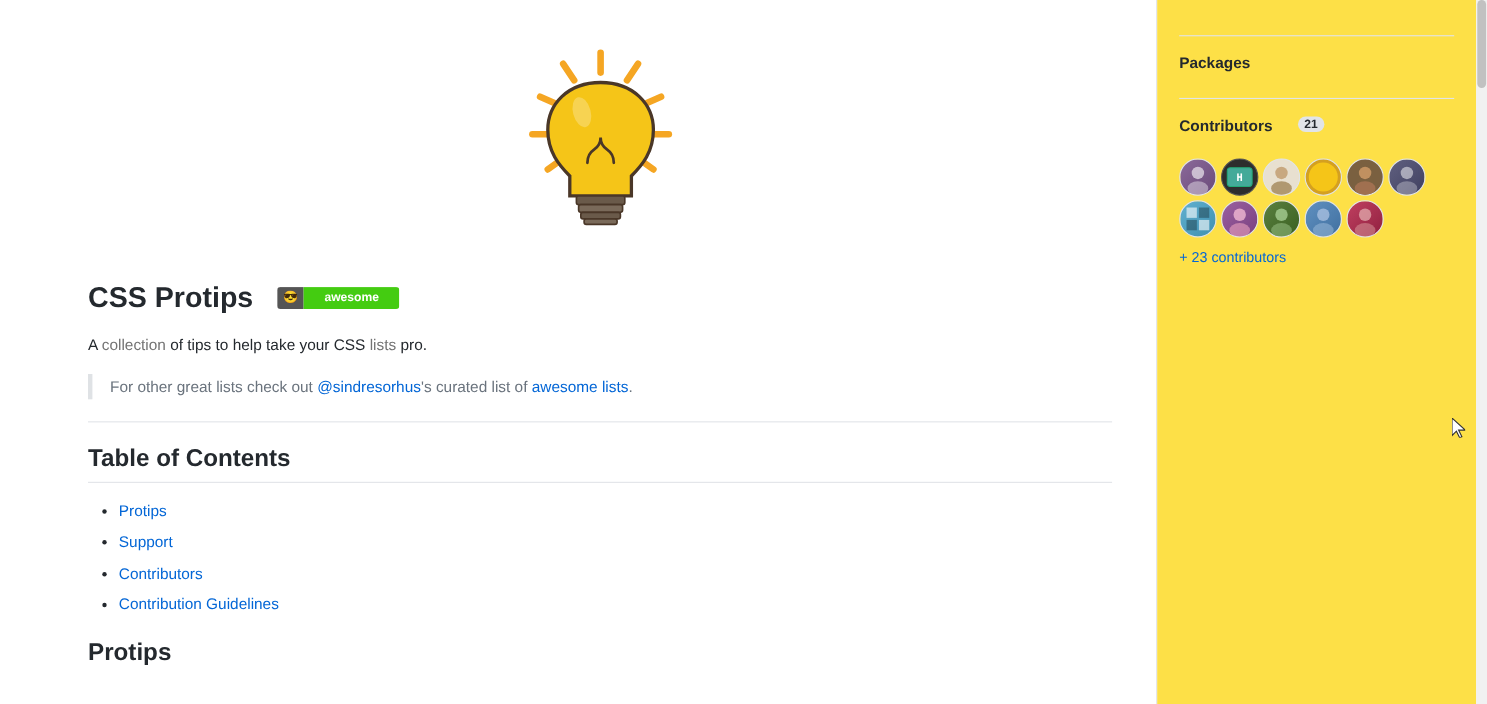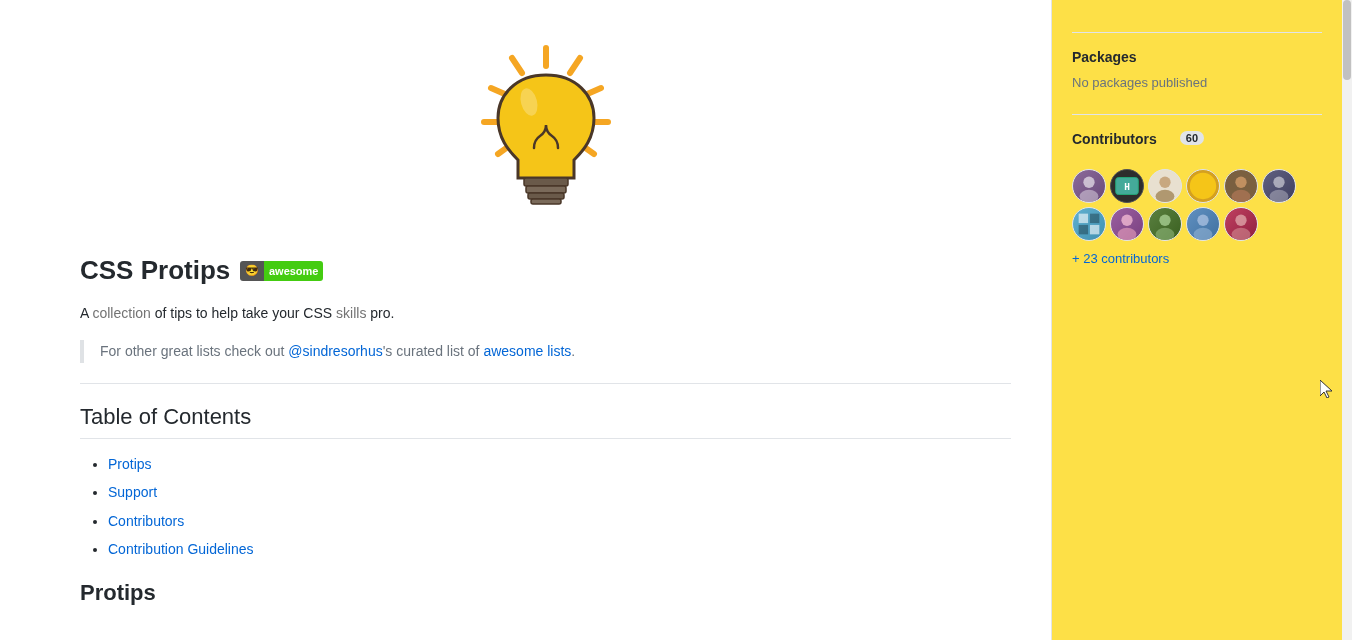--- a/index.html
+++ b/index.html
@@ -30,21 +30,21 @@
 
     
     .lightbulb-container {
       width: 200px;
       height: 200px;
     }
 
     .title-row {
       display: flex;
       align-items: center;
-      gap: 10px;
+      gap: 22px;
       margin-bottom: 16px;
       margin-top: 25px;
     }
 
     .page-title {
       font-size: 26px;
       font-weight: 600;
       color: #24292e;
     }
 
@@ -81,21 +81,21 @@
     }
 
     .section-divider {
       border: none;
       border-top: 1px solid #e1e4e8;
       margin: 20px 0;
     }
 
     .toc-heading {
       font-size: 22px;
-      font-weight: 400;
+      font-weight: 700;
       color: #24292e;
       margin-bottom: 14px;
       padding-bottom: 8px;
       border-bottom: 1px solid #e1e4e8;
     }
 
     .toc-list {
       list-style: disc;
       padding-left: 28px;
       margin-bottom: 20px;
@@ -267,27 +267,27 @@
       </svg>
     </div>
   </div>
 
   <div class="title-row">
     <h1 class="page-title">CSS Protips</h1>
     <div class="badge-container">
 
       <span style="display:inline-flex;align-items:center;height:20px;border-radius:3px;overflow:hidden;font-size:11px;font-weight:700;">
         <span style="background:#555;color:#fff;padding:0 5px;height:100%;display:flex;align-items:center;">😎</span>
-        <span style="background:#4c1;color:#fff;padding:0 5px;height:100%;display:flex;align-items:center;">awesome</span>
+        <span style="background:#4c1;color:#fff;padding:0 19px;height:100%;display:flex;align-items:center;">awesome</span>
       </span>
     </div>
   </div>
 
   <p class="description">
-    A <a href="#">collection</a> of tips to help take your CSS <a href="#">skills</a> pro.
+    A <a href="#">collection</a> of tips to help take your CSS <a href="#">lists</a> pro.
   </p>
 
   <blockquote class="blockquote-section">
     For other great lists check out <a href="#">@sindresorhus</a>'s curated list of <a href="#">awesome lists</a>.
   </blockquote>
 
   <hr class="section-divider">
 
   <h2 class="toc-heading">Table of Contents</h2>
   <ul class="toc-list">
@@ -308,29 +308,28 @@
   <h2 class="section-heading">Protips</h2>
 
 </div>
 
 <div class="sidebar">
 
   <hr class="sidebar-divider">
 
   <div class="sidebar-section">
     <div class="sidebar-title">Packages</div>
-    <div class="sidebar-empty">No packages published</div>
   </div>
 
   <hr class="sidebar-divider">
 
   <div class="sidebar-section">
     <div class="contributors-header">
       <span class="sidebar-title">Contributors</span>
-      <span class="contributors-badge">60</span>
+      <span class="contributors-badge">21</span>
     </div>
 
     <div class="avatars-grid">
 
       <div class="avatar" style="background: linear-gradient(135deg, #8b6a9a, #6a4a7a);">
         <svg width="34" height="34" viewBox="0 0 34 34">
             <circle cx="17" cy="13" r="6" fill="rgba(255,255,255,0.6)"></circle>
             <ellipse cx="17" cy="28" rx="10" ry="7" fill="rgba(255,255,255,0.4)"></ellipse>
           </svg>
       </div>

